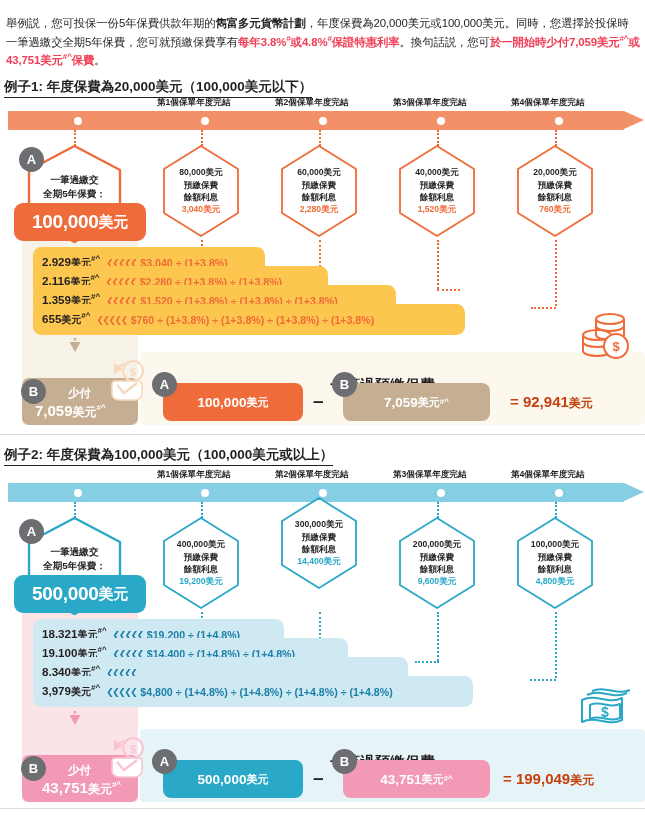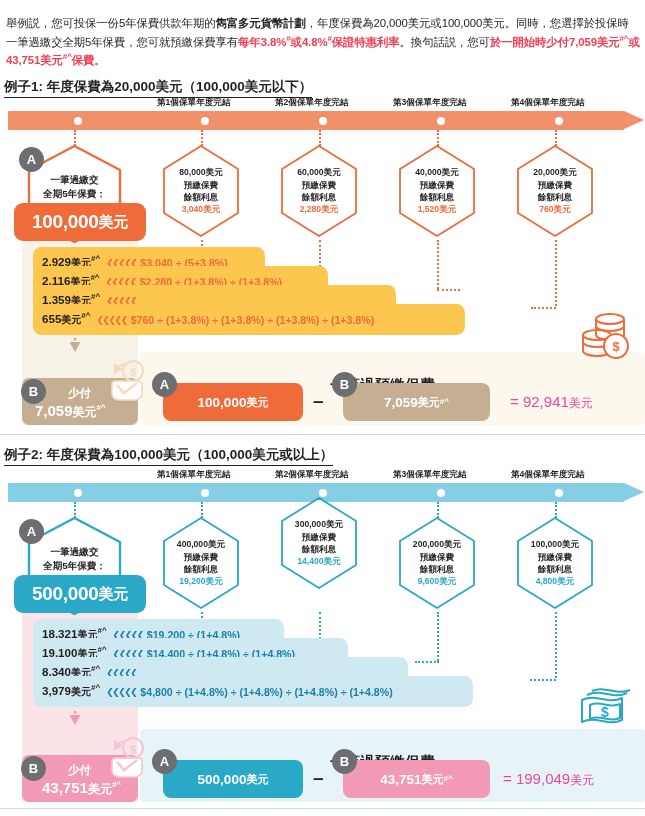--- a/index.html
+++ b/index.html
@@ -74,21 +74,21 @@
   
   .panel{position:absolute;border-radius:4px;}
 
   
   .sumpill{
     position:absolute;border-radius:8px;color:#fff;font-weight:bold;
     display:flex;align-items:center;justify-content:center;font-size:13.5px;
   }
   .sumpill .u{font-size:11px;}
   .minus{position:absolute;font-size:19px;font-weight:bold;color:#231f20;}
-  .equals{position:absolute;font-size:15px;font-weight:normal;color:#ec4899;white-space:nowrap;}
+  .equals{position:absolute;font-size:15px;font-weight:bold;color:#c2410c;white-space:nowrap;}
   .equals .u{font-size:12px;}
   .oneoff{position:absolute;font-size:15px;font-weight:bold;color:#231f20;white-space:nowrap;margin-top:19px;}
 
   
   .lessbox{position:absolute;border-radius:7px;}
   .lessbox .lb1{position:absolute;font-size:11.5px;font-weight:bold;color:#fff;}
   .lessbox .lb2{position:absolute;font-size:15px;font-weight:bold;color:#fff;white-space:nowrap;}
   .lessbox .lb2 .u{font-size:12px;}
 
   .downarrow{position:absolute;}
@@ -194,30 +194,31 @@
     <div class="vdot" style="left:201px;top:240px;height:14px;border-left-color:#ef6b39;"></div>
     <div class="vdot" style="left:319px;top:240px;height:31px;border-left-color:#ef6b39;"></div>
     <div class="vdot" style="left:437px;top:240px;height:49px;border-left-color:#ef6b39;"></div>
     <div class="vdot" style="left:555px;top:240px;height:66px;border-left-color:#ef6b39;"></div>
     <div style="position:absolute;left:437px;top:289px;width:23px;height:0;border-top:2px dotted #ef6b39;"></div>
     <div style="position:absolute;left:531px;top:307px;width:25px;height:0;border-top:2px dotted #ef6b39;"></div>
 
     <div class="calcrow" style="left:33px;top:247px;width:232px;background:#fcc64f;">
       <span class="amt"><span>2,929</span><span class="u">美元</span><sup>#^</sup></span>
       <span class="arrows" style="color:#ef6b39;">❮❮❮❮❮</span>
-      <span class="formula" style="color:#ef6b39;">$3,040 ÷ (5+3.8%)</span>
+      <span class="formula" style="color:#ef6b39;">$3,040 ÷ (1+3.8%)</span>
     </div>
     <div class="calcrow" style="left:33px;top:266px;width:295px;background:#fcc64f;">
       <span class="amt"><span>2,116</span><span class="u">美元</span><sup>#^</sup></span>
       <span class="arrows" style="color:#ef6b39;">❮❮❮❮❮</span>
       <span class="formula" style="color:#ef6b39;">$2,280 ÷ (1+3.8%) ÷ (1+3.8%)</span>
     </div>
     <div class="calcrow" style="left:33px;top:285px;width:363px;background:#fcc64f;">
       <span class="amt"><span>1,359</span><span class="u">美元</span><sup>#^</sup></span>
       <span class="arrows" style="color:#ef6b39;">❮❮❮❮❮</span>
+      <span class="formula" style="color:#ef6b39;">$1,520 ÷ (1+3.8%) ÷ (1+3.8%) ÷ (1+3.8%)</span>
     </div>
     <div class="calcrow" style="left:33px;top:304px;width:432px;background:#fcc64f;">
       <span class="amt"><span>655</span><span class="u">美元</span><sup>#^</sup></span>
       <span class="arrows" style="color:#ef6b39;">❮❮❮❮❮</span>
       <span class="formula" style="color:#ef6b39;">$760 ÷ (1+3.8%) ÷ (1+3.8%) ÷ (1+3.8%) ÷ (1+3.8%)</span>
     </div>
 
     <div class="downarrow" style="left:68px;top:325px;">
       <svg width="14" height="30" viewBox="0 0 14 30">
         <line x1="7" y1="0" x2="7" y2="16" stroke="#c6ae92" stroke-width="2.4" stroke-dasharray="2.5,4"></line>

